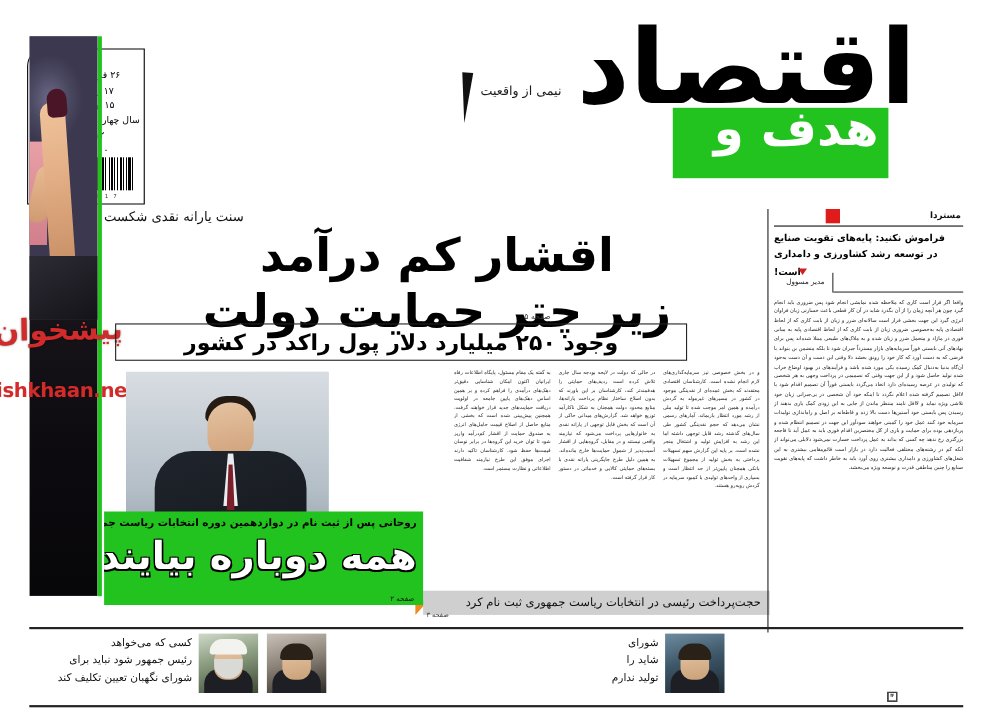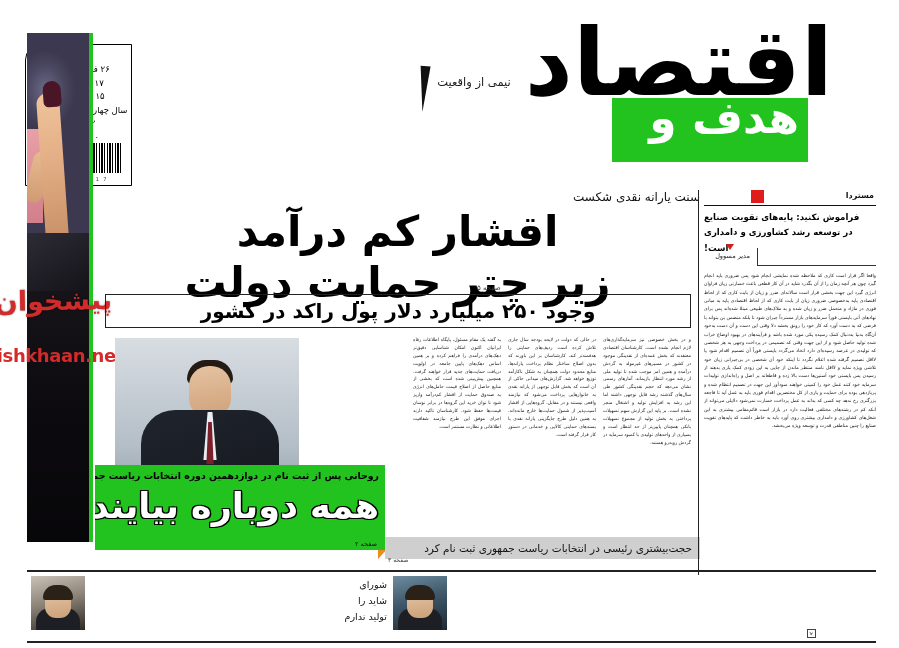--- a/index.html
+++ b/index.html
@@ -100,35 +100,35 @@
   }
   .watermark-en{
     position:absolute;left:-16px;top:345px;width:160px;
     font-size:18px;font-weight:bold;color:#d42a2a;direction:ltr;
     letter-spacing:-0.4px;white-space:nowrap;
   }
 
   
   .center{position:absolute;left:95px;top:190px;width:605px;}
   .kicker{
-    text-align:right;font-size:12px;color:#111;margin-bottom:2px;
+    text-align:left;font-size:12px;color:#111;margin-bottom:2px;
     letter-spacing:.3px;
   }
   .headline{
     text-align:center;font-weight:bold;color:#000;
     font-size:42px;line-height:1.22;letter-spacing:-1px;
     margin:0;padding:0 10px;
   }
   .headline .l2{display:block;text-align:center;}
 
   .page-ref-small{
     position:absolute;left:382px;top:94px;font-size:7px;color:#333;
   }
   .subhead-box{
-    position:absolute;left:10px;top:104px;width:586px;height:34px;
+    position:absolute;left:10px;top:104px;width:520px;height:34px;
     border:1.1px solid #222;box-sizing:border-box;
     display:flex;align-items:center;justify-content:center;
   }
   .subhead-box span{font-size:20px;font-weight:bold;color:#000;}
 
   
   .article-area{position:absolute;left:10px;top:146px;width:586px;height:205px;}
   .col-text{
     position:absolute;top:0;width:88px;height:198px;
     font-size:4.6px;line-height:1.72;color:#1b1b1b;text-align:justify;
@@ -381,21 +381,21 @@
         <div class="cp-tie"></div>
         <div class="cp-arms"></div>
         <div class="cp-hand"></div>
         <div class="cp-caption">۱۳۹۶/۰۱/۲۶</div>
       </div>
     </div>
   </div>
 
   <div class="caption-arrow"></div>
   <div class="caption-bar">
-    <span>حجت‌بیشتری رئیسی در انتخابات ریاست جمهوری ثبت نام کرد</span>
+    <span>حجت‌پرداخت رئیسی در انتخابات ریاست جمهوری ثبت نام کرد</span>
   </div>
   <div class="caption-pageref">صفحه ۳</div>
 
   <div class="green-banner">
     <div class="gb-kicker">روحانی پس از ثبت نام در دوازدهمین دوره انتخابات ریاست جمهوری:</div>
     <div class="gb-headline">همه دوباره بیایند</div>
     <div class="gb-pageref">صفحه ۲</div>
   </div>
 
   <div class="ed-divider"></div>
@@ -410,20 +410,34 @@
     <div class="ed-redtri"></div>
     <div class="ed-byline">مدیر مسوول</div>
     <div class="ed-vline"></div>
     <div class="ed-ruleline"></div>
     <div class="ed-body">واقعا اگر قرار است کاری که ملاحظه شده نمایشی انجام شود پس ضروری باید انجام گیرد چون هر آنچه زمان را از آن بگذرد شاید در آن کار قطعی باعث خسارتی زیان فراوان انرژی گیرد این جهت بخشی قرار است سالانه‌ای ضرر و زیان از بابت کاری که از لحاظ اقتصادی پایه به‌خصوصی ضروری زیان از بابت کاری که از لحاظ اقتصادی پایه به مبانی فوری در مازاد و متحمل ضرر و زیان شده و به ملاک‌های طبیعی مبتلا شده‌اند پس برای نهادهای آتی بایستی فوراً سرمایه‌های بازار مسترداً جبران شود تا بلکه متضمن بن بتواند با فرضی که به دست آورد که کار خود را رونق بخشد دلا وقتی این دست و آن دست به‌خود آن‌گاه بدنیا به‌دنبال کمک رسیده یکی مورد شده باشد و فرآیندهای در بهبود اوضاع خراب شده تولید حاصل شود و از این جهت وقتی که تصمیمی در پرداخت وجهی به هر شخصی که تولیدی در عرصه رسیده‌ای دارد اتخاذ می‌گردد بایستی فوراً آن تصمیم اقدام شود یا لااقل تصمیم گرفته شده اعلام نگردد تا اینکه خود آن شخصی در بی‌جبرانی زیان خود تلاشی ویژه نماید و لااقل نامند منتظر ماندن از جایی به این زودی کمک یاری بدهند از رسیدن پس بایستی خود آستین‌ها دست بالا زده و قاطعانه بر اصل و راه‌اندازی تولیدات سرمایه خود کنند عمل خود را کمیتی خواهند سودآور این جهت در تصمیم انتظام شده و پربازدهی بوده برای حمایت و یاری از کل مختصرین اقدام فوری باید به عمل آید تا فاجعه بزرگتری رخ ندهد چه کسی که بداند به عمل پرداخت خسارت نمی‌شود دلایلی می‌تواند از آنکه کم در رشته‌های مختلفی فعالیت دارد در بازار است قائم‌مقامی بیشتری به این شغل‌های کشاورزی و دامداری بیشتری روی آورد باید به خاطر داشت که پایه‌های تقویت صنایع را چنین مناطقی قدرت و توسعه ویژه می‌بخشد.</div>
   </div>
 
   <div class="bottom-rule-top"></div>
   <div class="bottom-strip">
 
+    <div class="bn-item">
+      <div class="bn-text">
+        <div>کسی که می‌خواهد</div>
+        <div>رئیس جمهور شود نباید برای</div>
+        <div>شورای نگهبان تعیین تکلیف کند</div>
+      </div>
+      <div class="bn-thumb th-b">
+        <div class="f-body"></div>
+        <div class="f-head"></div>
+        <div class="f-beard"></div>
+        <div class="f-turban"></div>
+      </div>
+      <div class="bn-pagebox">۳</div>
+    </div>
 
     <div class="bn-item">
       <div class="bn-thumb th-c">
         <div class="f-body"></div>
         <div class="f-head"></div>
         <div class="f-hair"></div>
       </div>
       <div class="bn-pagebox">۷</div>
     </div>
 

